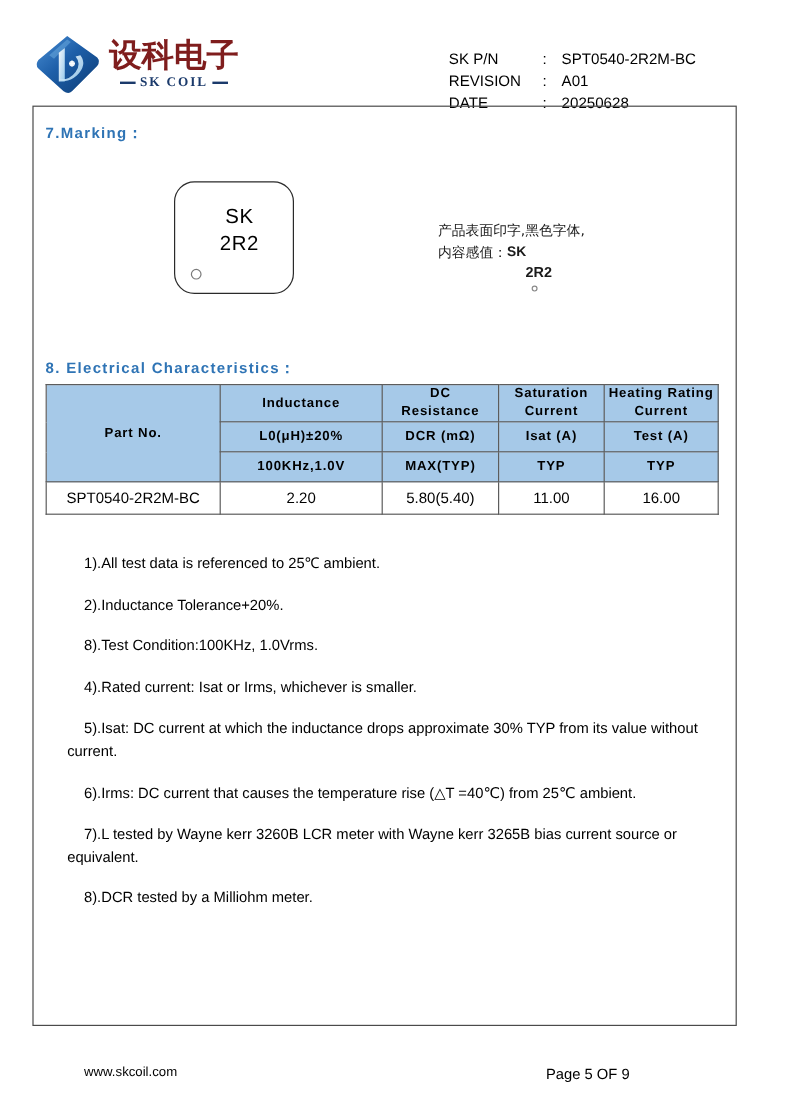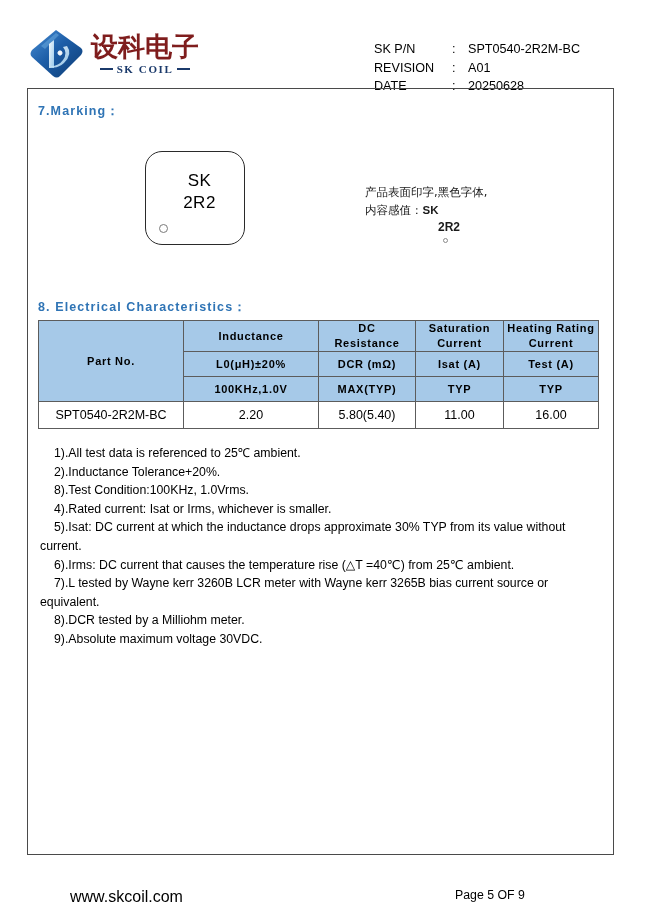--- a/index.html
+++ b/index.html
@@ -218,36 +218,36 @@
   .notes {
     position: absolute;
     left: 12px;
     top: 355px;
     width: 562px;
     font-size: 12.3px;
     line-height: 18.6px;
   }
   .note-item {
     text-indent: 14px;
-    margin: 0;
+    margin: 16px;
   }
 
   
   .page-footer {
     position: absolute;
     left: 0;
     top: 855px;
     width: 660px;
     height: 64px;
   }
   .footer-url {
     position: absolute;
     left: 70px;
     top: 33px;
-    font-size: 16px;
+    font-size: 11px;
   }
   .footer-page {
     position: absolute;
     left: 455px;
     top: 33px;
     font-size: 12.3px;
   }
 </style>
 </head>
 <body>
@@ -383,21 +383,20 @@
 
   <div class="notes">
     <p class="note-item">1).All test data is referenced to 25℃  ambient.</p>
     <p class="note-item">2).Inductance Tolerance+20%.</p>
     <p class="note-item">8).Test Condition:100KHz, 1.0Vrms.</p>
     <p class="note-item">4).Rated current: Isat or Irms, whichever is smaller.</p>
     <p class="note-item">5).Isat: DC current at which the inductance drops approximate 30% TYP from its value without current.</p>
     <p class="note-item">6).Irms: DC current that causes the temperature rise (△T =40℃) from 25℃  ambient.</p>
     <p class="note-item">7).L tested by Wayne kerr 3260B LCR meter with Wayne kerr 3265B bias current source or equivalent.</p>
     <p class="note-item">8).DCR tested by a Milliohm meter.</p>
-    <p class="note-item">9).Absolute maximum voltage 30VDC.</p>
   </div>
 
 </div>
 
 <div class="page-footer">
   <div class="footer-url">www.skcoil.com</div>
   <div class="footer-page">Page 5 OF 9</div>
 </div>
 
 </body></html>

